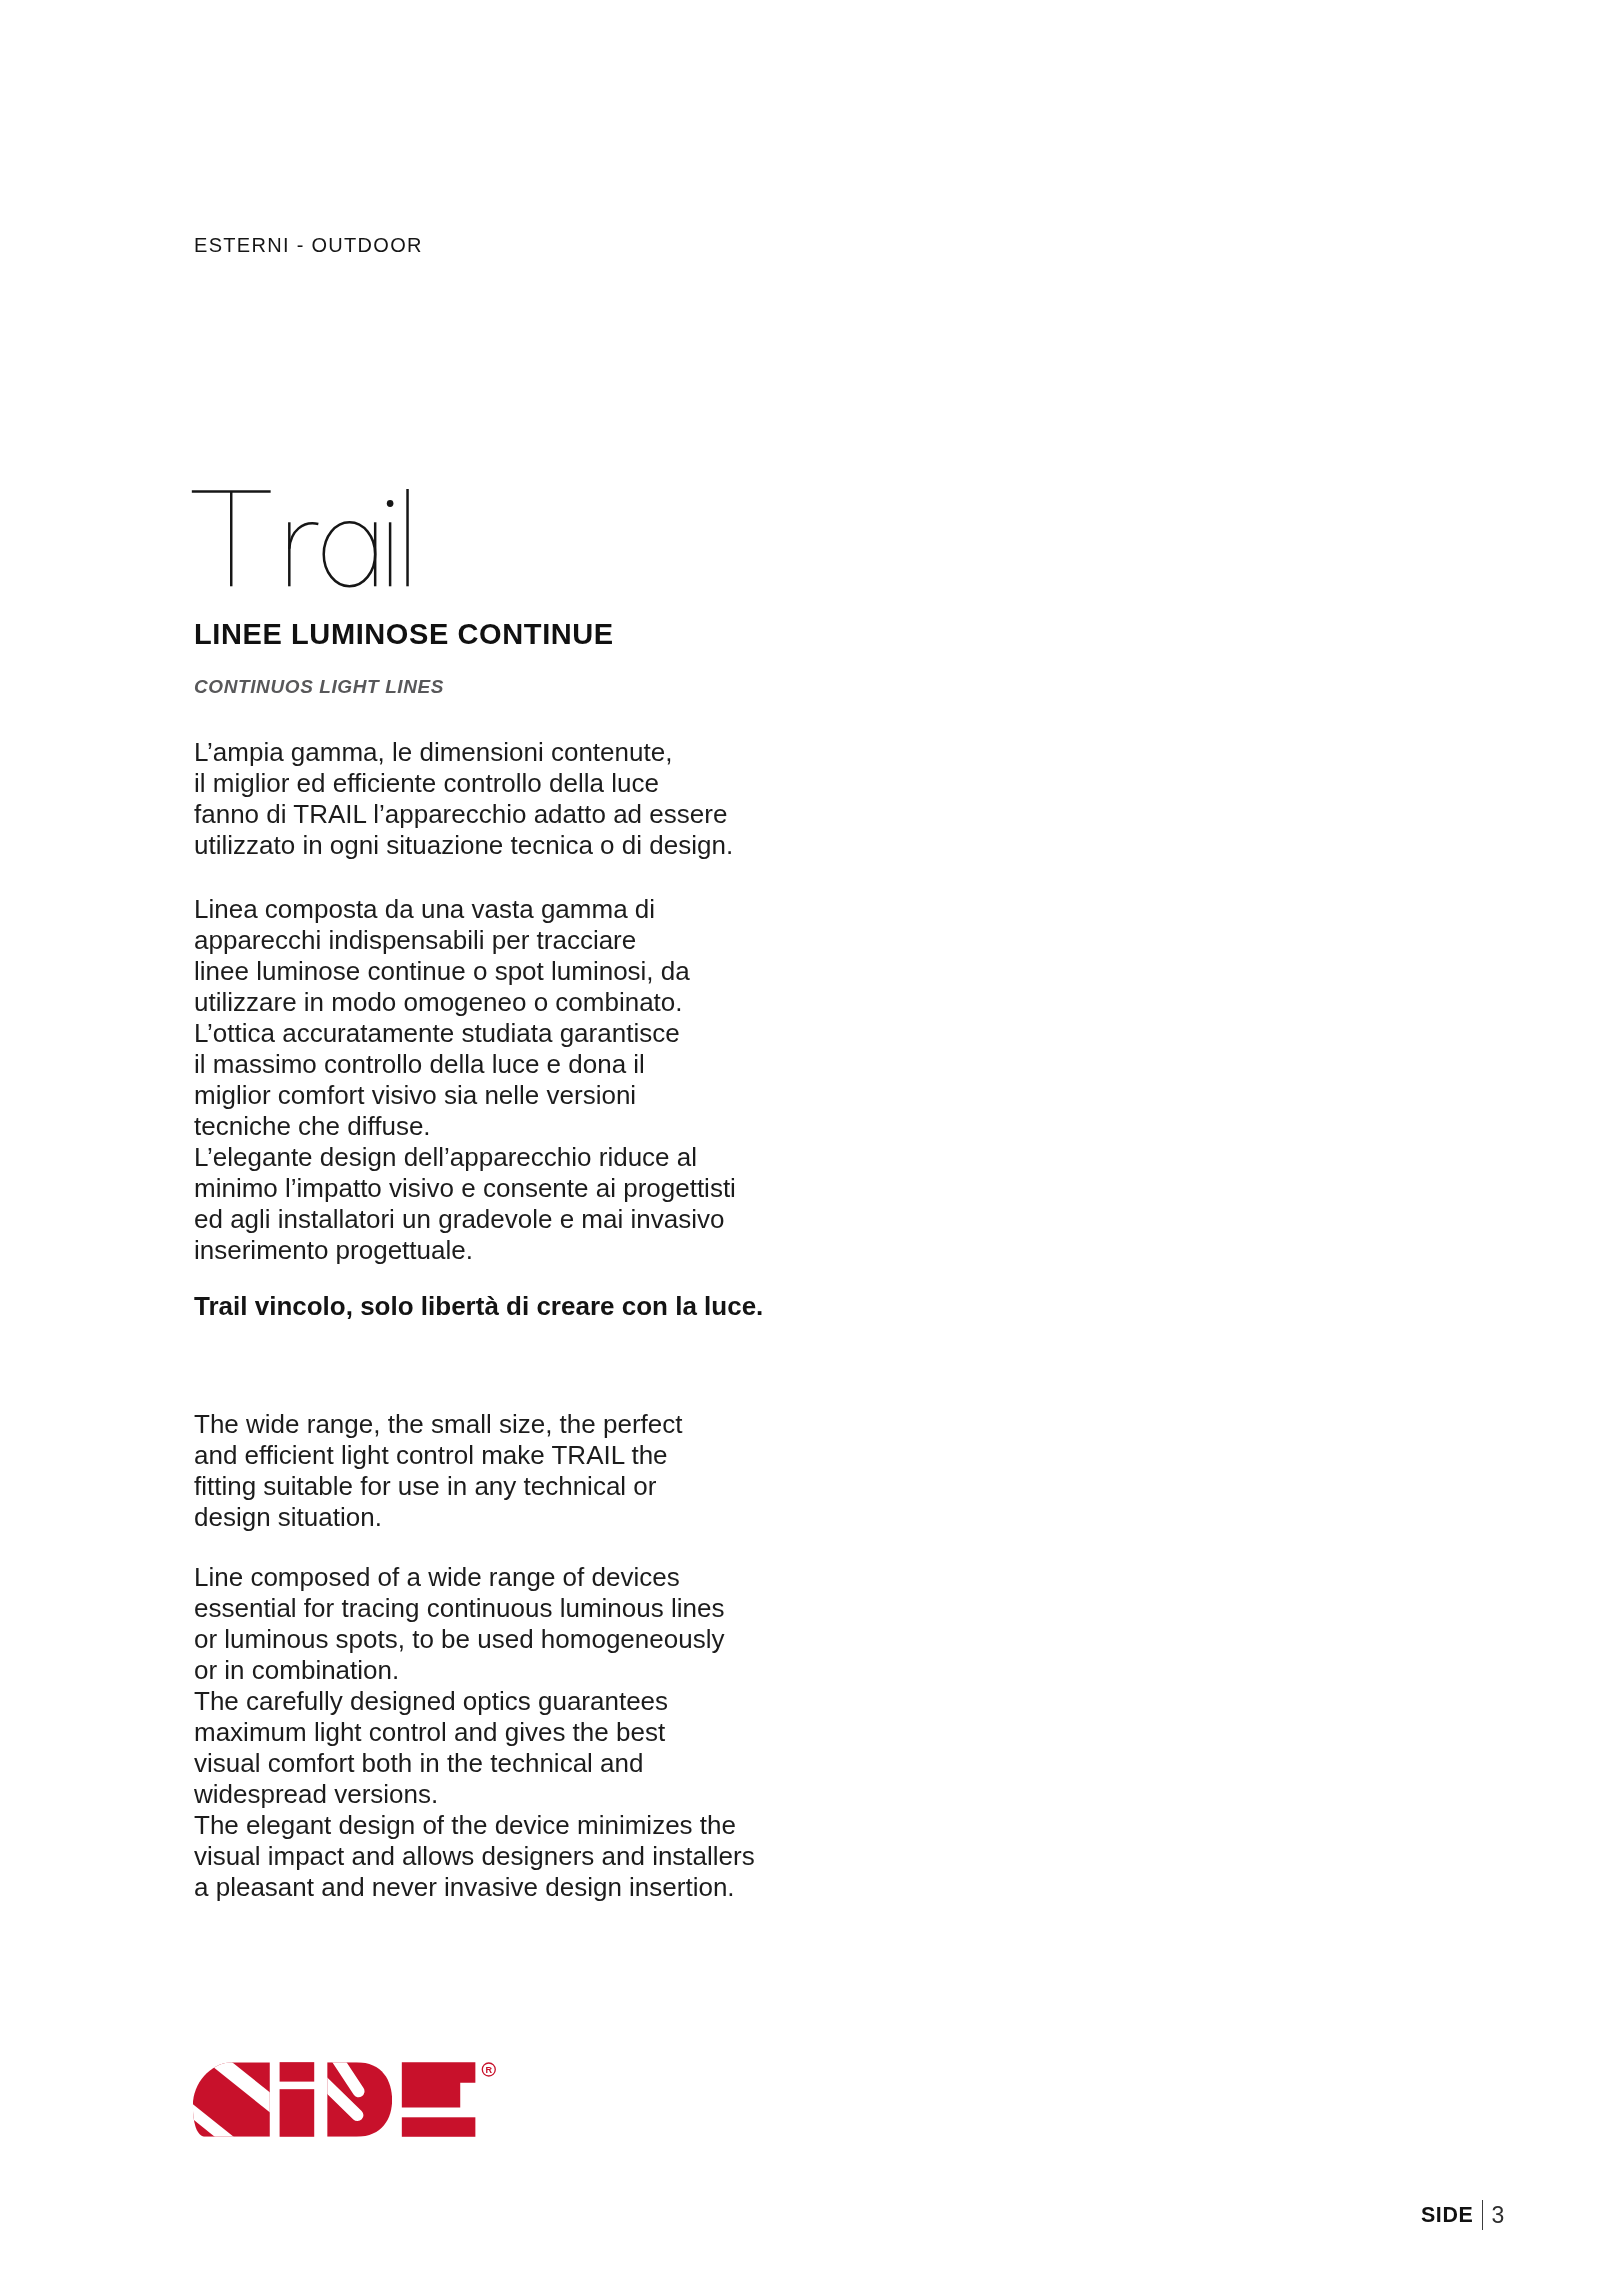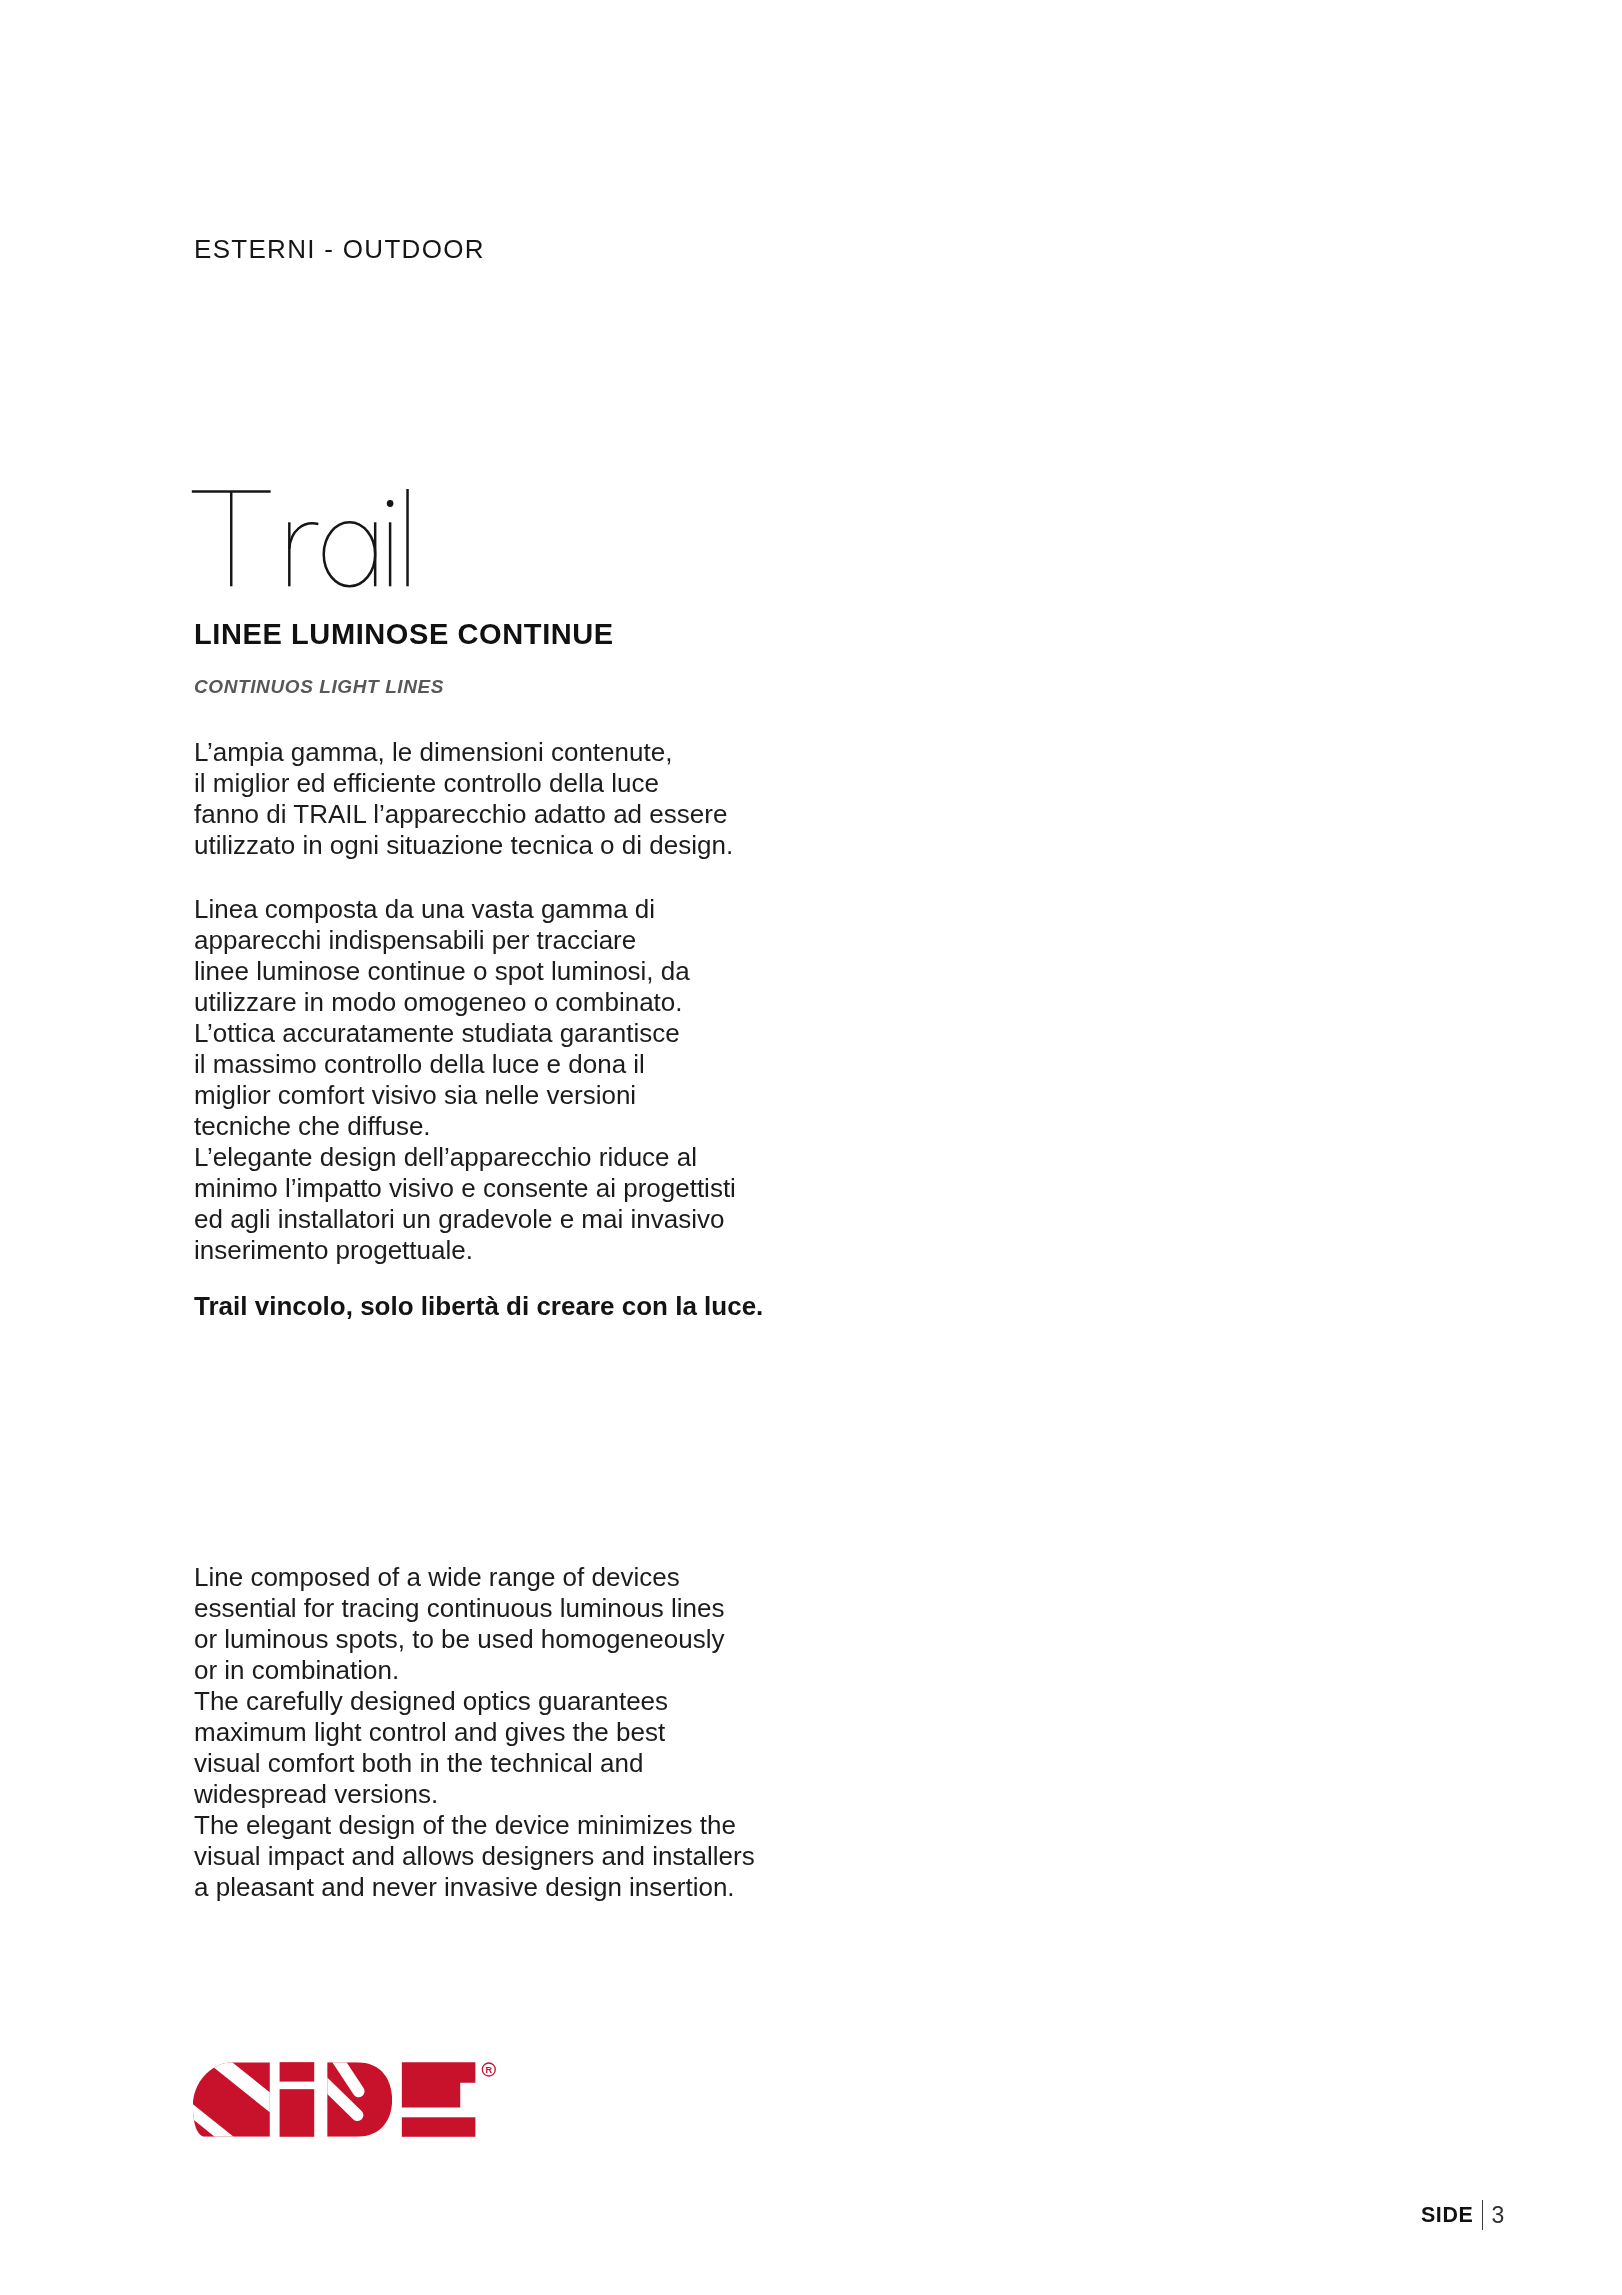--- a/index.html
+++ b/index.html
@@ -8,21 +8,21 @@
     width:1623px;
     height:2295px;
     background:#ffffff;
     font-family:"Liberation Sans", sans-serif;
     color:#1c1c1c;
     overflow:hidden;
   }
   .abs{position:absolute;}
   .category-header{
     left:194px; top:234px;
-    font-size:26px; font-weight:500; letter-spacing:1.3px; color:#161616;
+    font-size:20px; font-weight:500; letter-spacing:1.3px; color:#161616;
   }
   .title-art{ left:191px; top:489px; }
   .sr-only{
     position:absolute; width:0.6px; height:0.6px; overflow:hidden;
     clip:rect(0 0 0 0); white-space:nowrap;
   }
   .subtitle-it{
     left:194px; top:618px;
     font-size:29px; font-weight:800; letter-spacing:0.6px; color:#111111;
   }
@@ -100,20 +100,24 @@
 L’ottica accuratamente studiata garantisce
 il massimo controllo della luce e dona il
 miglior comfort visivo sia nelle versioni
 tecniche che diffuse.
 L’elegante design dell’apparecchio riduce al
 minimo l’impatto visivo e consente ai progettisti
 ed agli installatori un gradevole e mai invasivo
 inserimento progettuale.</div>
   <div class="abs para bold it-highlight">Trail vincolo, solo libertà di creare con la luce.</div>
 
+  <div class="abs para en-para1">The wide range, the small size, the perfect
+and efficient light control make TRAIL the
+fitting suitable for use in any technical or
+design situation.</div>
   <div class="abs para en-para2">Line composed of a wide range of devices
 essential for tracing continuous luminous lines
 or luminous spots, to be used homogeneously
 or in combination.
 The carefully designed optics guarantees
 maximum light control and gives the best
 visual comfort both in the technical and
 widespread versions.
 The elegant design of the device minimizes the
 visual impact and allows designers and installers

